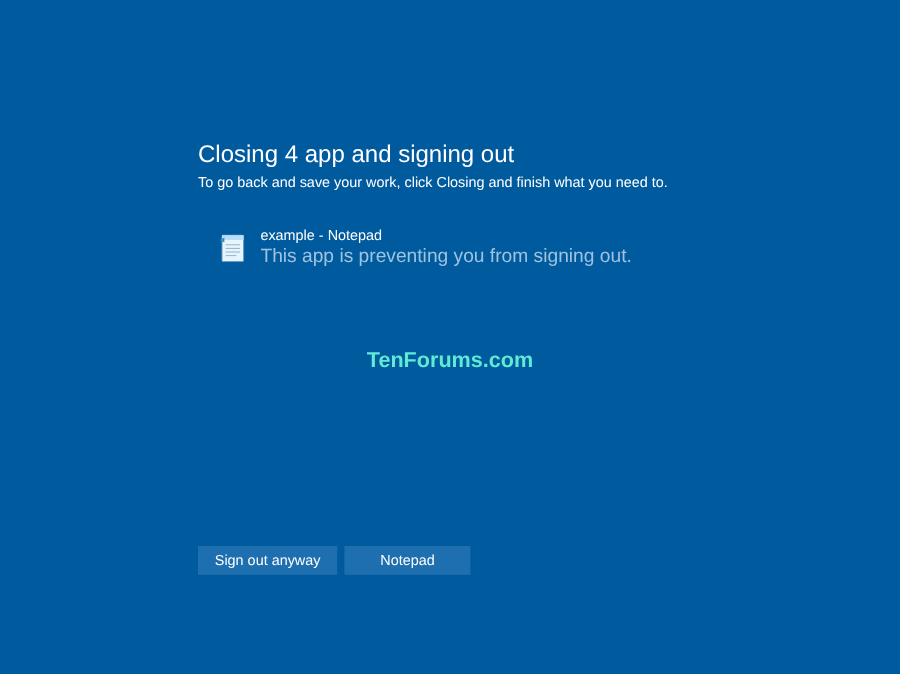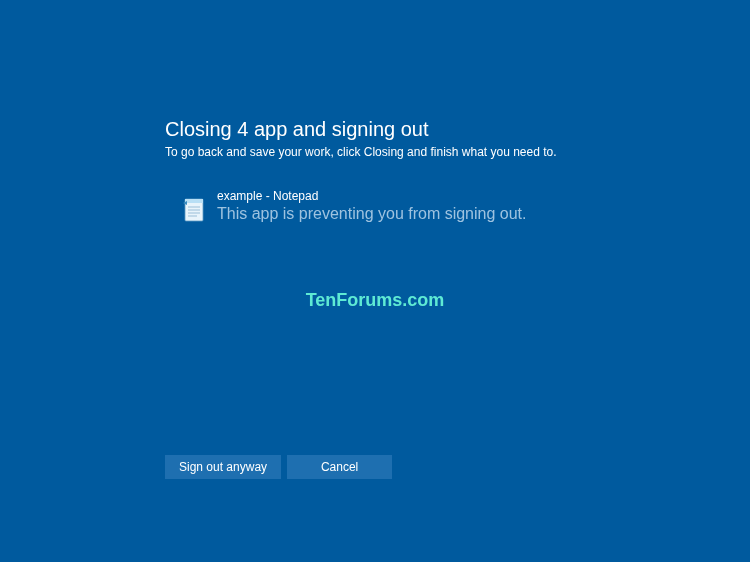--- a/index.html
+++ b/index.html
@@ -30,21 +30,21 @@
     }
     .subheading {
       font-size: 12px;
       color: #ffffff;
       font-weight: 400;
     }
     .app-row {
       margin-top: 30px;
       margin-left: 16px;
       display: flex;
-      align-items: flex-end;
+      align-items: center;
       gap: 10px;
     }
     .app-icon {
       width: 26px;
       height: 26px;
       flex-shrink: 0;
       margin-top: 2px;
     }
     .app-text {
       display: flex;
@@ -111,14 +111,14 @@
       <div class="app-name">example - Notepad</div>
       <div class="app-msg">This app is preventing you from signing out.</div>
     </div>
   </div>
 </div>
 
 <div class="watermark">TenForums.com</div>
 
 <div class="button-row">
   <button class="btn">Sign out anyway</button>
-  <button class="btn">Cancel</button>
+  <button class="btn">Notepad</button>
 </div>
 
 </body></html>

